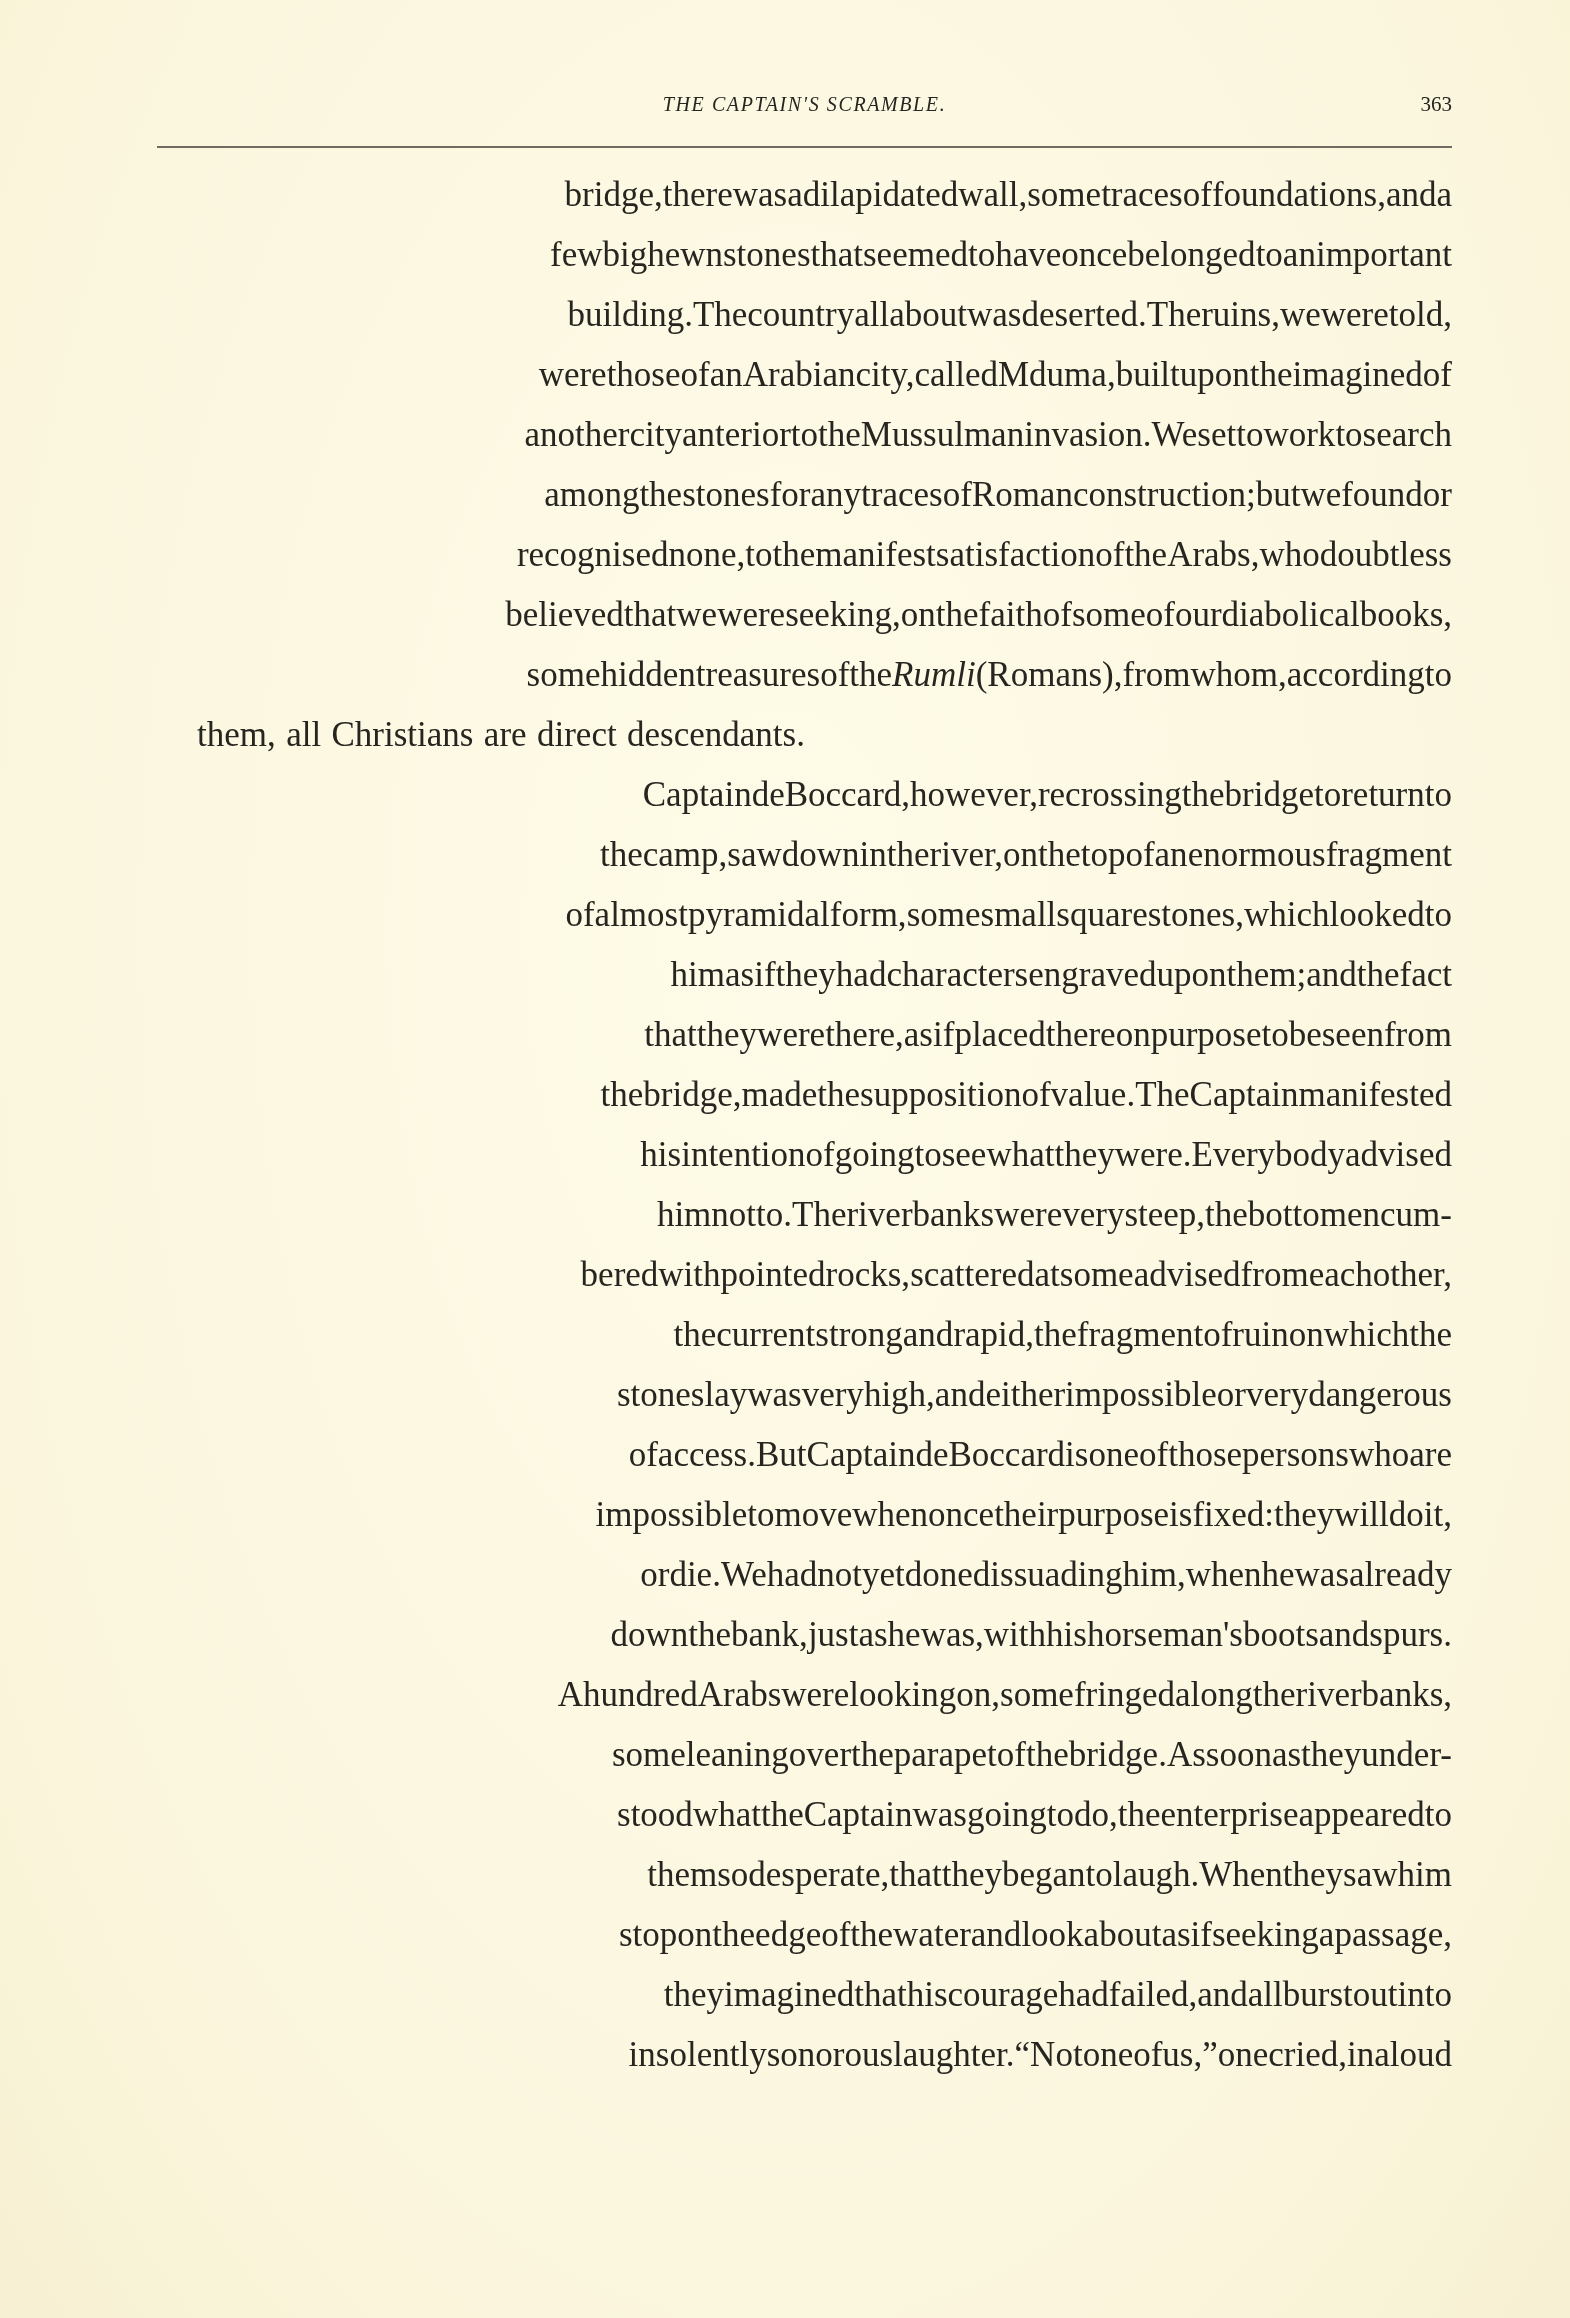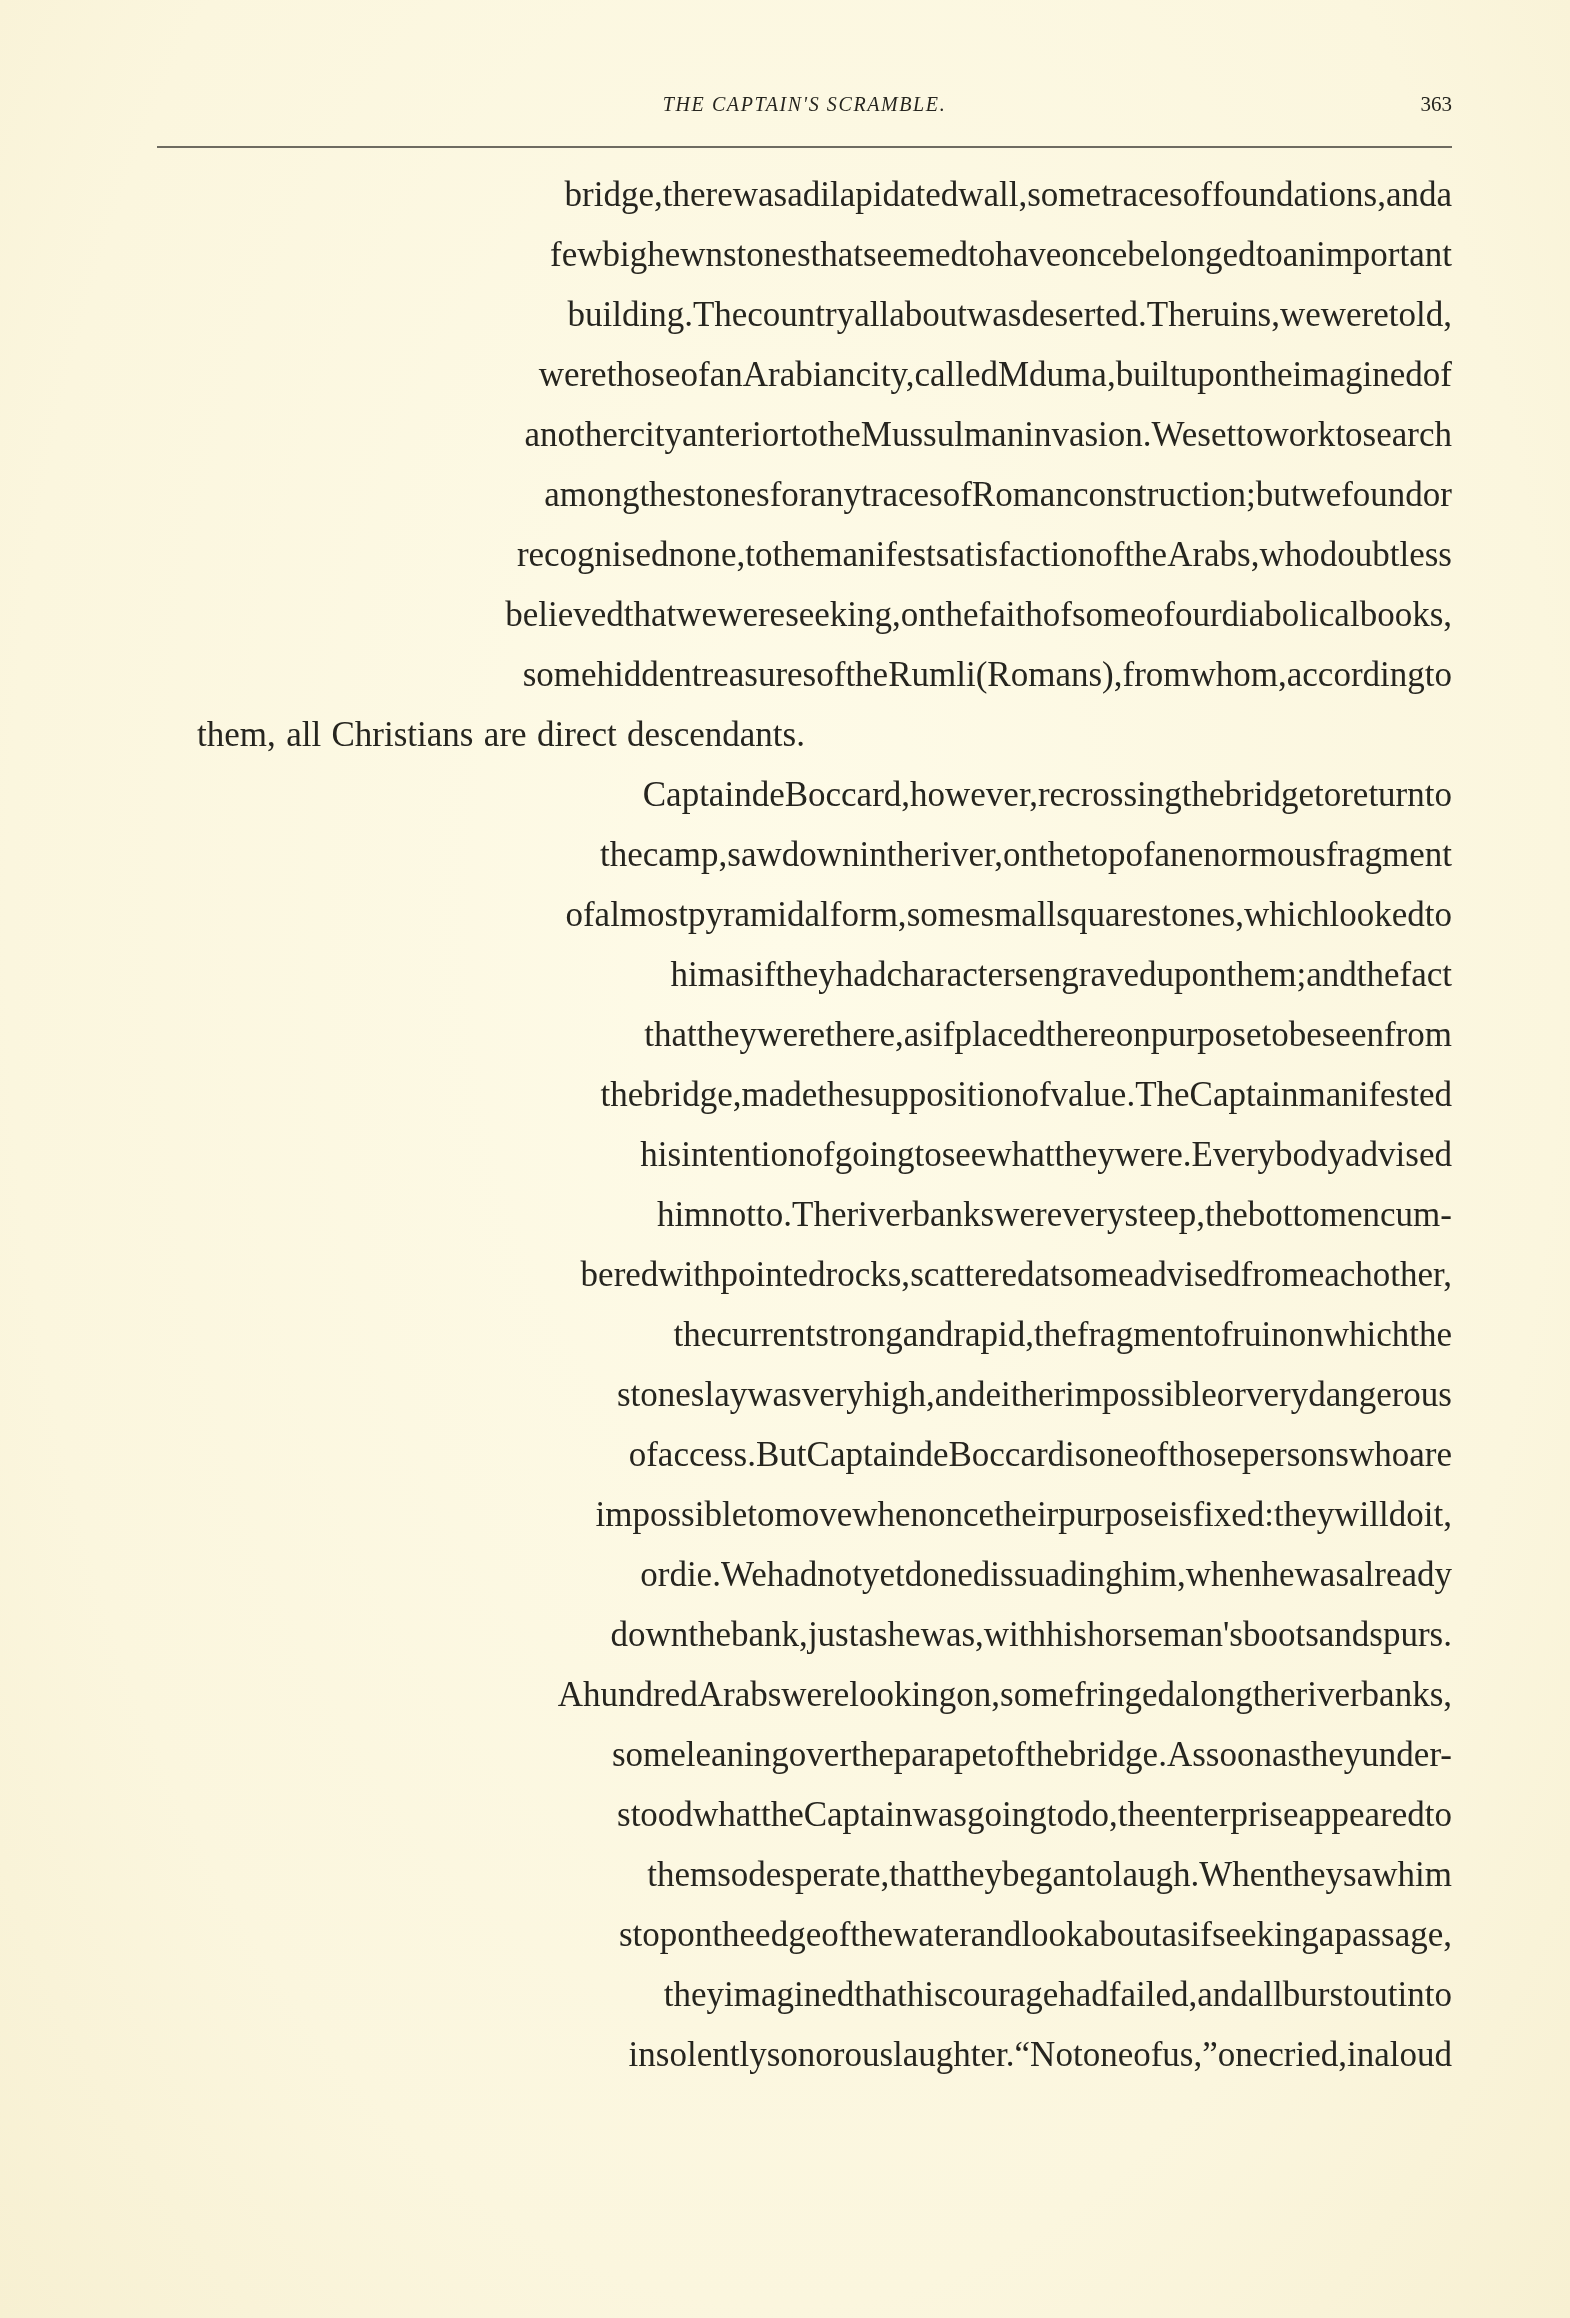--- a/index.html
+++ b/index.html
@@ -29,21 +29,21 @@
     position:absolute; left:157px; width:1295px; top:165px;
   }
   .line {
     height:60px; line-height:60px; font-size:35px;
     text-align:justify; text-align-last:justify; white-space:nowrap;
     display:flex; justify-content:flex-end;
   }
   .line span.w { display:inline-block; }
   .line.last { justify-content:flex-start; gap:10.4px;margin-left:40px; }
   .line.indent { padding-left:83px; }
-  .it { }
+  .it { font-style:italic; }
 </style>
 </head>
 <body>
 
 <div class="header">
   <div class="running-title">THE CAPTAIN'S SCRAMBLE.</div>
   <div class="page-number">363</div>
 </div>
 <div class="rule"></div>
 

